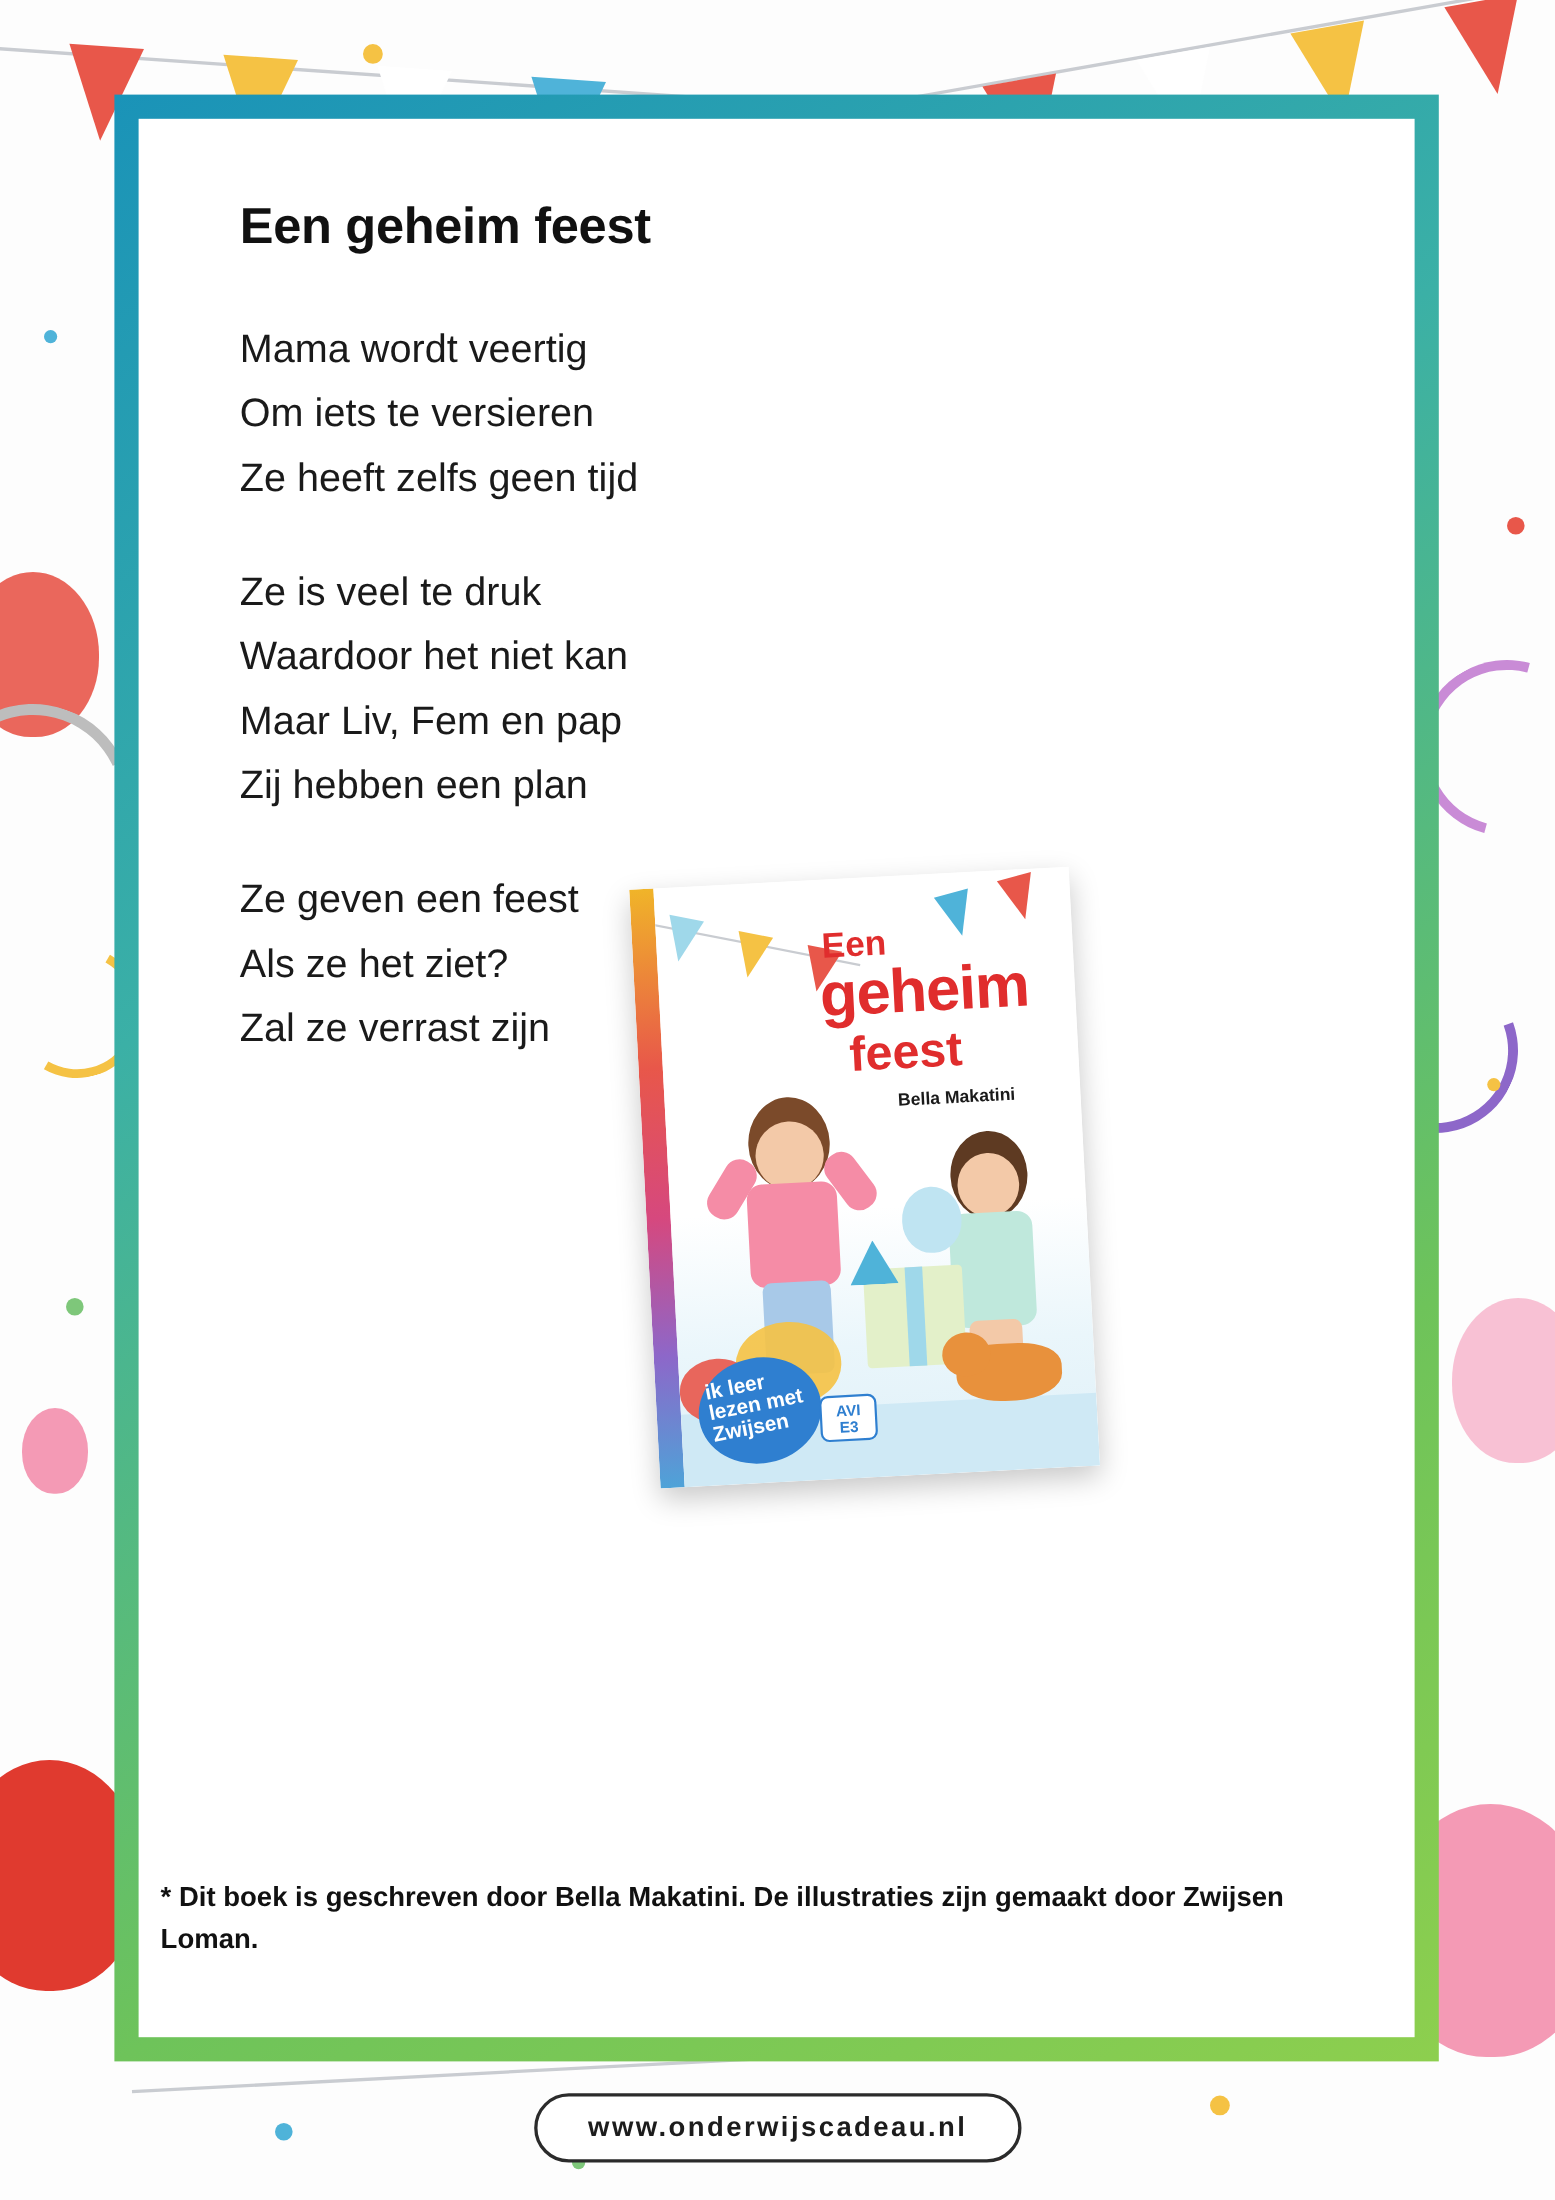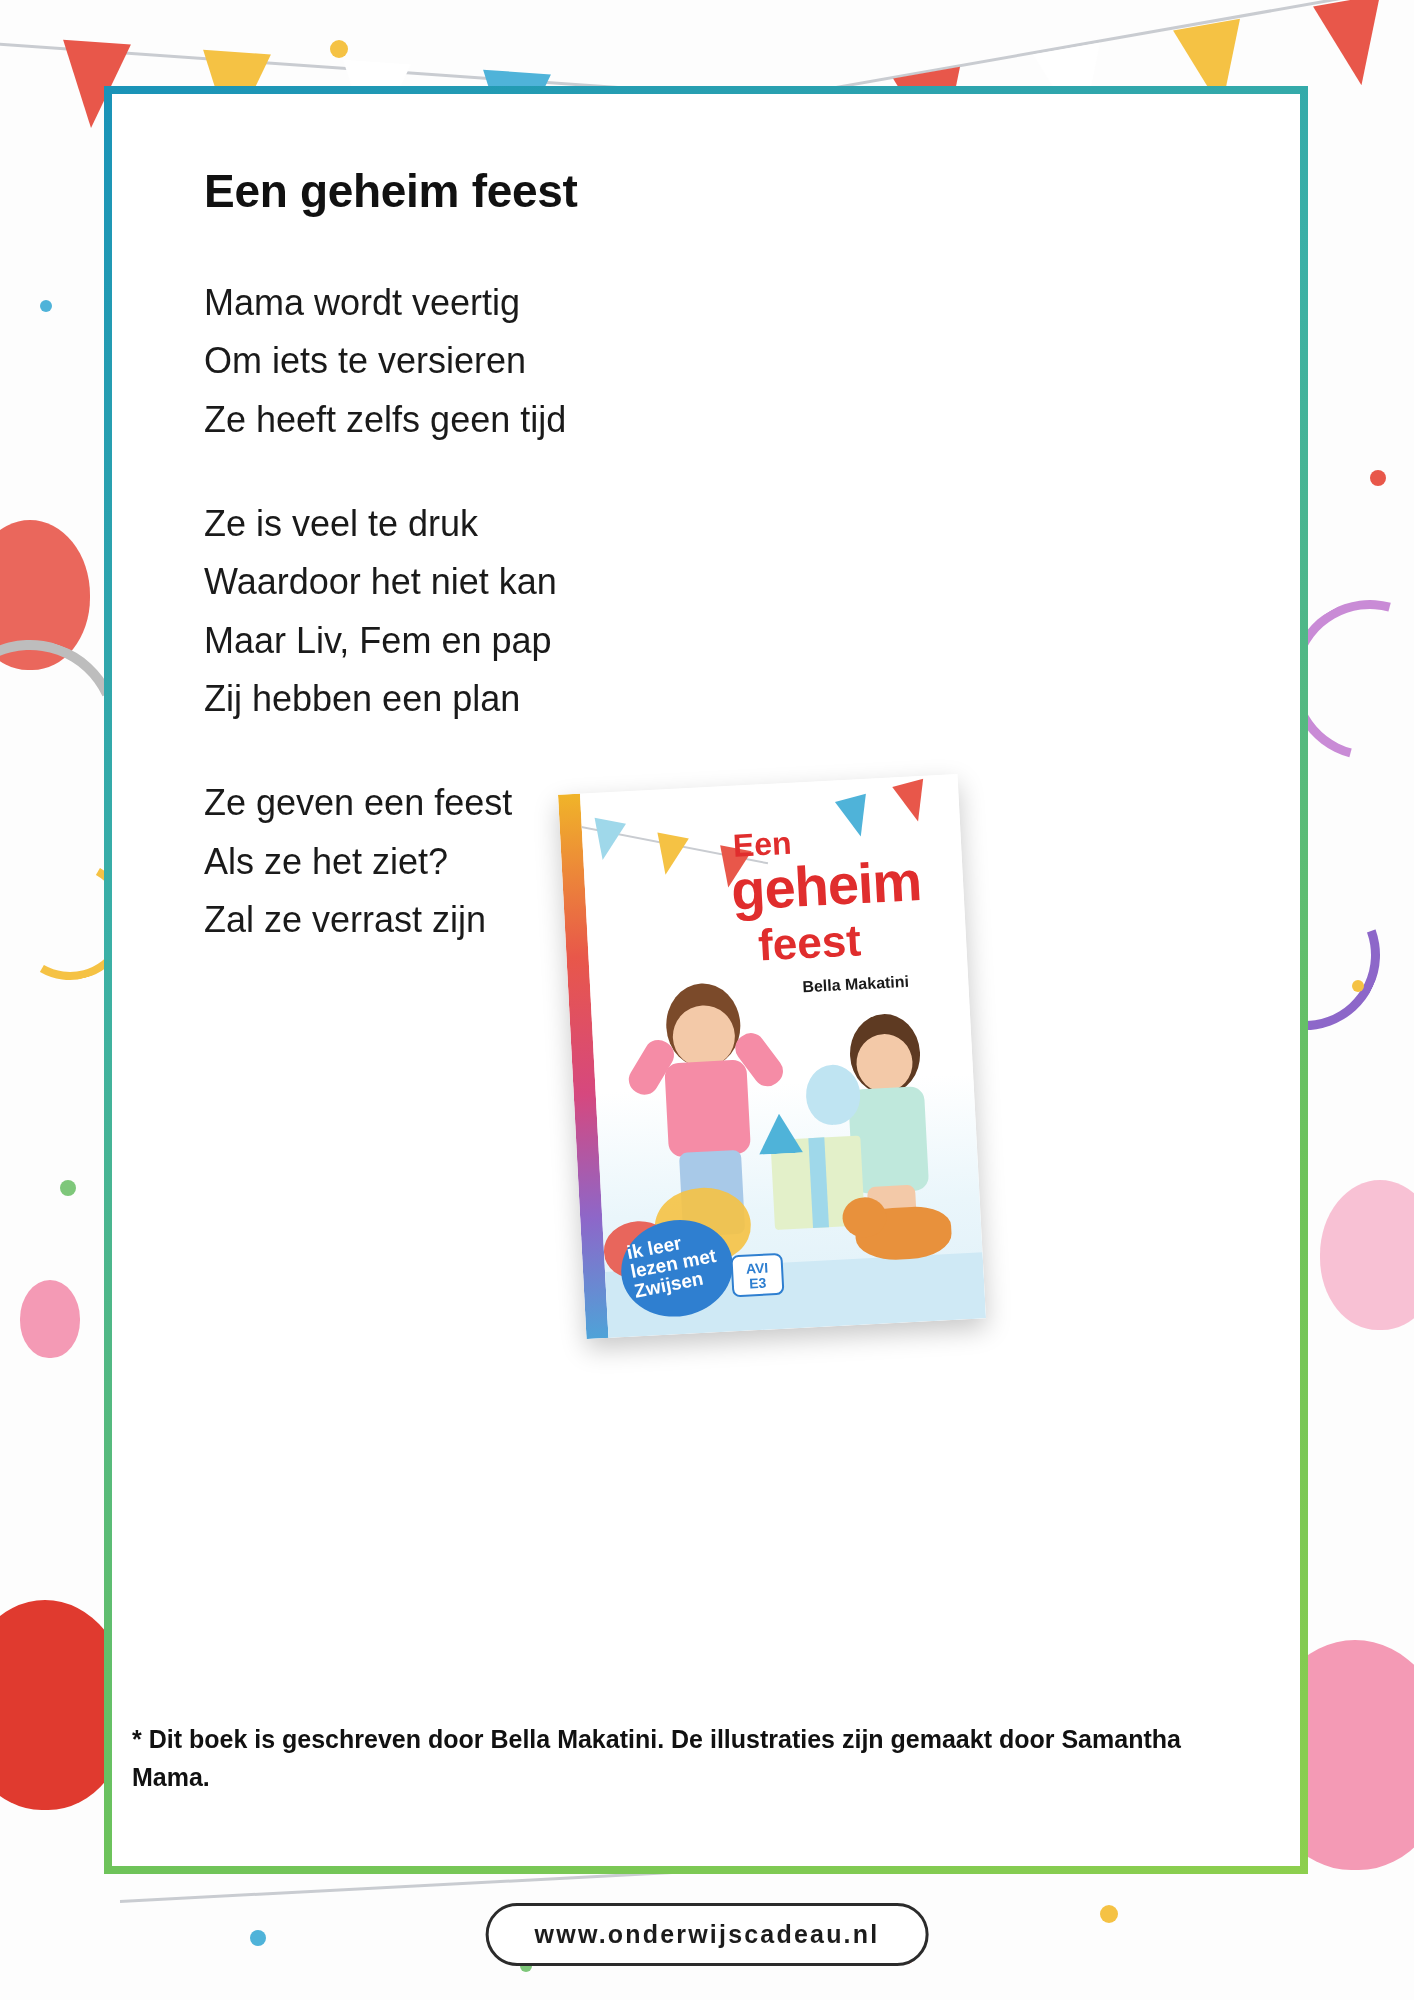--- a/index.html
+++ b/index.html
@@ -52,21 +52,21 @@
     border-right: 34px solid transparent;
   }
 
   
   #card-frame {
     position: absolute;
     left: 104px;
     top: 86px;
     width: 1204px;
     height: 1788px;
-    padding: 8px;
+    padding: 22px;
     background: linear-gradient(150deg, #1a93b8 0%, #3bb0a6 35%, #6ec35a 72%, #8dcf4e 100%);
   }
   #card {
     width: 100%; height: 100%;
     background: #ffffff;
     position: relative;
     overflow: hidden;
   }
 
   #doc-title {
@@ -315,19 +315,19 @@
           <div class="balloon" style="left:0px; top:430px; width:70px; height:58px; background:#e8574a; opacity:0.9;"></div>
 
           <div class="cover-badge">ik leer lezen met Zwijsen</div>
           <div class="cover-avi">
             <span>AVI</span><br>
             <span>E3</span>
           </div>
         </div>
       </div>
 
-      <div id="footnote">* Dit boek is geschreven door Bella Makatini. De illustraties zijn gemaakt door Samantha Mama.</div>
+      <div id="footnote">* Dit boek is geschreven door Bella Makatini. De illustraties zijn gemaakt door Zwijsen Loman.</div>
     </div>
   </div>
 
   <div id="url-pill">www.onderwijscadeau.nl</div>
 
 </div>
 
 </body></html>

